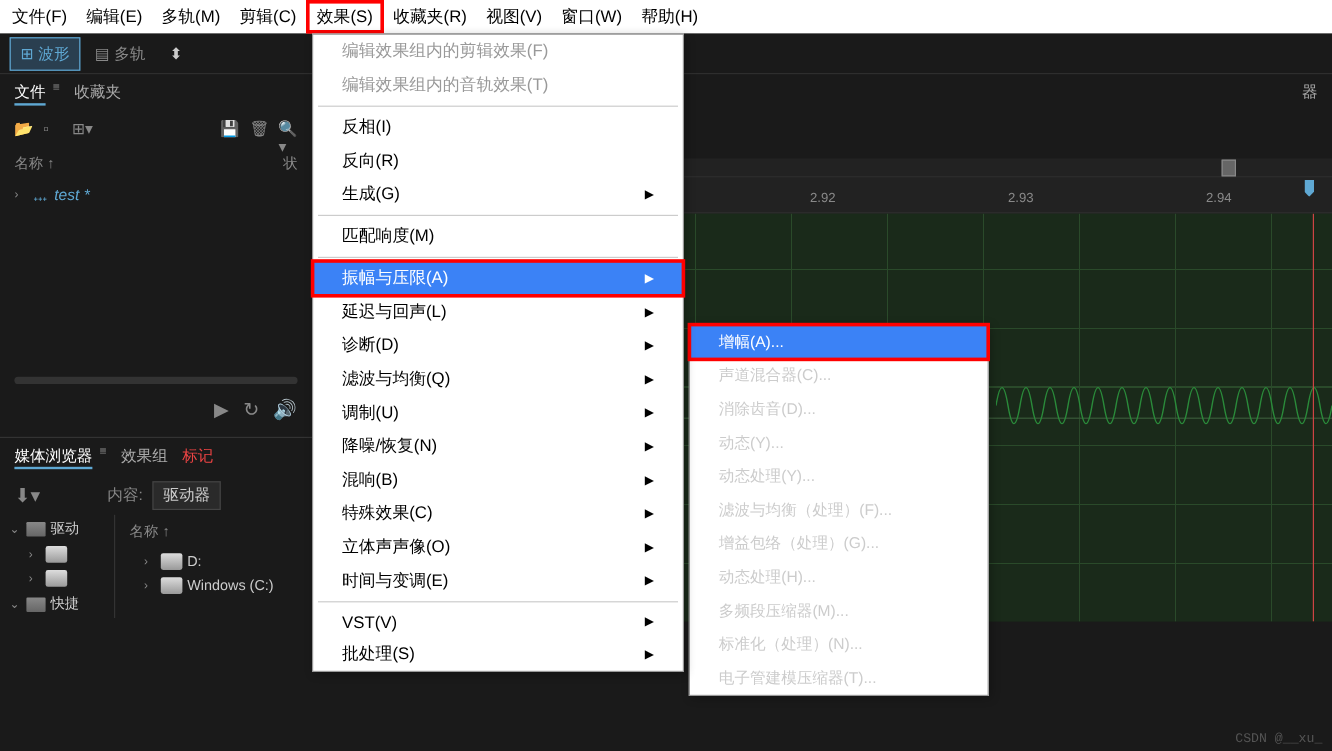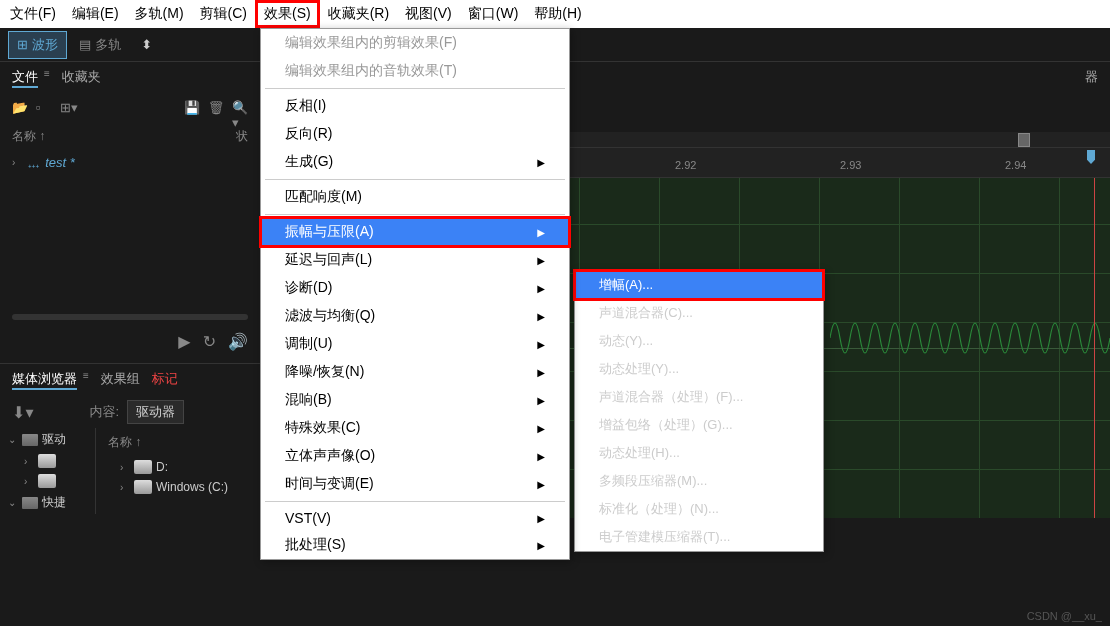--- a/index.html
+++ b/index.html
@@ -61,21 +61,21 @@
     .menu-item.disabled { color: #999; cursor: default; }
     .menu-item.red-box { outline: 3px solid red; outline-offset: -1px; z-index: 2; }
     .menu-separator { height: 1px; background: #ccc; margin: 3px 4px; }
     .menu-arrow { font-size: 10px; }
     .menu-accel { color: #666; font-size: 13px; }
     .menu-item.highlighted .menu-arrow { color: #fff; }
     
     .submenu { position: absolute; left: 100%; background: #fff; border: 1px solid #999; box-shadow: 2px 2px 8px rgba(0,0,0,0.3); min-width: 250px; }
     .submenu-container { position: absolute; }
     
-    .watermark { position: absolute; right: 8px; bottom: 4px; color: #555; font-size: 11px; }
+    .watermark { position: absolute; right: 8px; bottom: 4px; color: #555; font-size: 11px; font-family: Liberation Mono, monospace; }
     
     .wave-svg { position: absolute; right: 0; top: 120px; height: 80px; }
     .wave-svg path { stroke: #2a8a3a; fill: none; stroke-width: 1.2; }
     
     .overview { height: 16px; background: #222; position: relative; border-bottom: 1px solid #333; }
     .overview-handle { position: absolute; right: 80px; width: 12px; height: 14px; background: #666; border: 1px solid #888; top: 1px; }
   </style>
 </head>
 <body>
 
@@ -291,27 +291,30 @@
 
 <div class="submenu-container" style="left:574px;top:270px">
   <div class="submenu" style="position:relative;left:0" id="amp-submenu">
       <div class="menu-item highlighted red-box">
         <span>增幅(A)...</span>
       </div>
       <div class="menu-item">
         <span>声道混合器(C)...</span>
       </div>
       <div class="menu-item">
+        <span>消除齿音(D)...</span>
+      </div>
+      <div class="menu-item">
         <span>动态(Y)...</span>
       </div>
       <div class="menu-item">
         <span>动态处理(Y)...</span>
       </div>
       <div class="menu-item">
-        <span>声道混合器（处理）(F)...</span>
+        <span>滤波与均衡（处理）(F)...</span>
       </div>
       <div class="menu-item">
         <span>增益包络（处理）(G)...</span>
       </div>
       <div class="menu-item">
         <span>动态处理(H)...</span>
       </div>
       <div class="menu-item">
         <span>多频段压缩器(M)...</span>
       </div>

